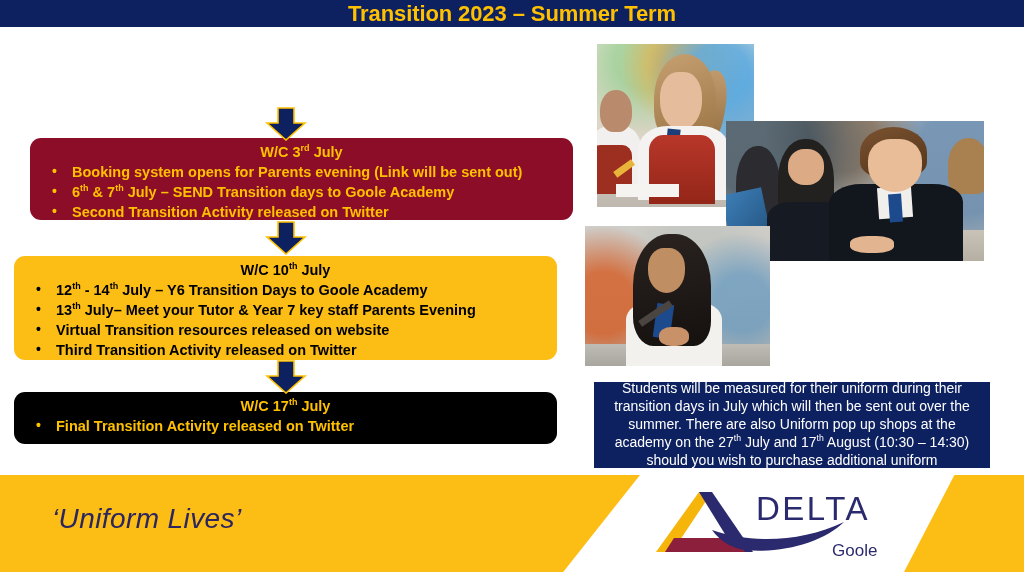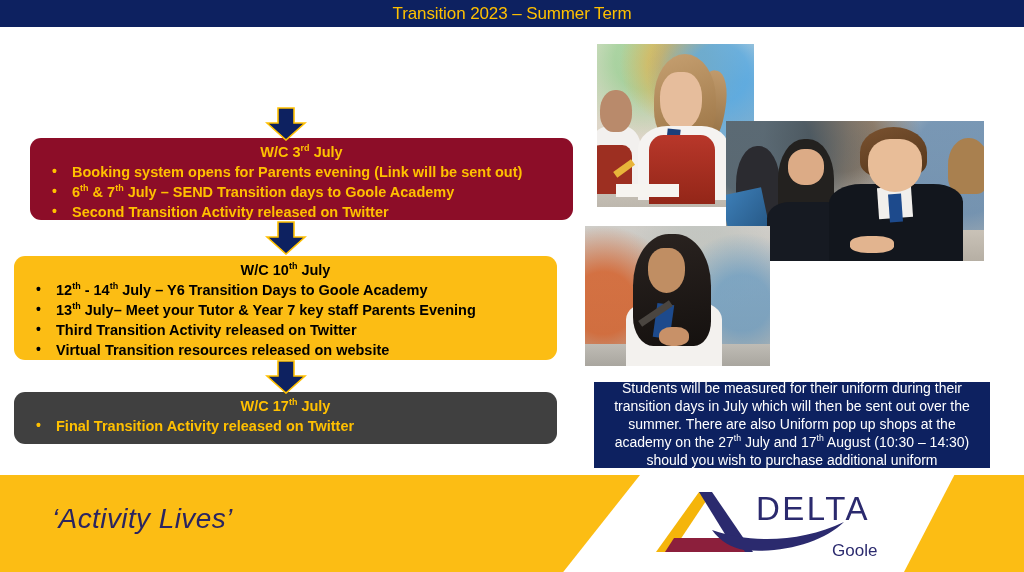--- a/index.html
+++ b/index.html
@@ -26,22 +26,22 @@
     top: 0;
     width: 1024px;
     height: 27px;
     background: #0d2160;
     display: flex;
     align-items: center;
     justify-content: center;
   }
   .title-bar .title-text {
     color: #ffc000;
-    font-size: 17px;
-    font-weight: normal;
+    font-size: 22px;
+    font-weight: bold;
     letter-spacing: -0.1px;
     white-space: nowrap;
     text-align: right;
   }
 
   
   .flow-box {
     position: absolute;
     left: 14px;
     width: 543px;
@@ -391,26 +391,26 @@
         <li>6<sup>th</sup> &amp; 7<sup>th</sup> July – SEND Transition days to Goole Academy</li>
         <li>Second Transition Activity released on Twitter</li>
       </ul>
   </div>
 
   <div class="flow-box yellow" id="box-3" style="background: rgb(252, 189, 20); color: #000000;">
     <div class="flow-head">W/C 10<sup>th</sup> July</div>
     <ul class="flow-list">
         <li>12<sup>th</sup> - 14<sup>th</sup> July – Y6 Transition Days to Goole Academy</li>
         <li>13<sup>th</sup> July– Meet your Tutor &amp; Year 7 key staff Parents Evening</li>
+        <li>Virtual Transition resources released on website</li>
         <li>Third Transition Activity released on Twitter</li>
-        <li>Virtual Transition resources released on website</li>
       </ul>
   </div>
 
-  <div class="flow-box maroon" id="box-4" style="background: #404040; color: rgb(255, 192, 0);">
+  <div class="flow-box maroon" id="box-4" style="background: #000000; color: rgb(255, 192, 0);">
     <div class="flow-head">W/C 17<sup>th</sup> July</div>
     <ul class="flow-list">
         <li>Final Transition Activity released on Twitter</li>
       </ul>
   </div>
 
   <div class="arrow-connector" id="arrow-1">
     <svg width="42" height="34" viewBox="0 0 42 34">
       <polygon points="13,1 29,1 29,16 40,16 21,33 2,16 13,16" fill="#0d2160" stroke="#ffc000" stroke-width="1.6"></polygon>
     </svg>
@@ -476,21 +476,21 @@
     </div>
   </div>
 
   <div id="uniform-box" style="background: rgb(13, 33, 96);">
     <div class="uniform-text" style="color: rgb(255, 255, 255);"><span>Students will be measured for their uniform during their</span><br><span>transition days in July which will then be sent out over the</span><br><span>summer.  There are also Uniform pop up shops at the</span><br><span>academy on the 27<sup>th</sup> July and 17<sup>th</sup> August (10:30 – 14:30)</span><br><span>should you wish to purchase additional uniform</span></div>
   </div>
 
   <div id="footer">
     <div class="band-left" style="background: rgb(252, 189, 20);"></div>
     <div class="band-right" style="background: rgb(252, 189, 20);"></div>
-    <div class="motto" style="color: rgb(43, 37, 96);">‘Activity Lives’</div>
+    <div class="motto" style="color: rgb(43, 37, 96);">‘Uniform Lives’</div>
   </div>
 
   <div id="logo">
     <svg width="256" height="78" viewBox="0 0 256 78">
 
       <polygon points="47,6 60,6 20,66 4,66" fill="#f5b50a"></polygon>
 
       <polygon points="47,6 60,6 101,66 84,66" fill="#2b2a6e"></polygon>
 
       <polygon points="22,52 85,52 93,66 13,66" fill="#8c1f3c"></polygon>

